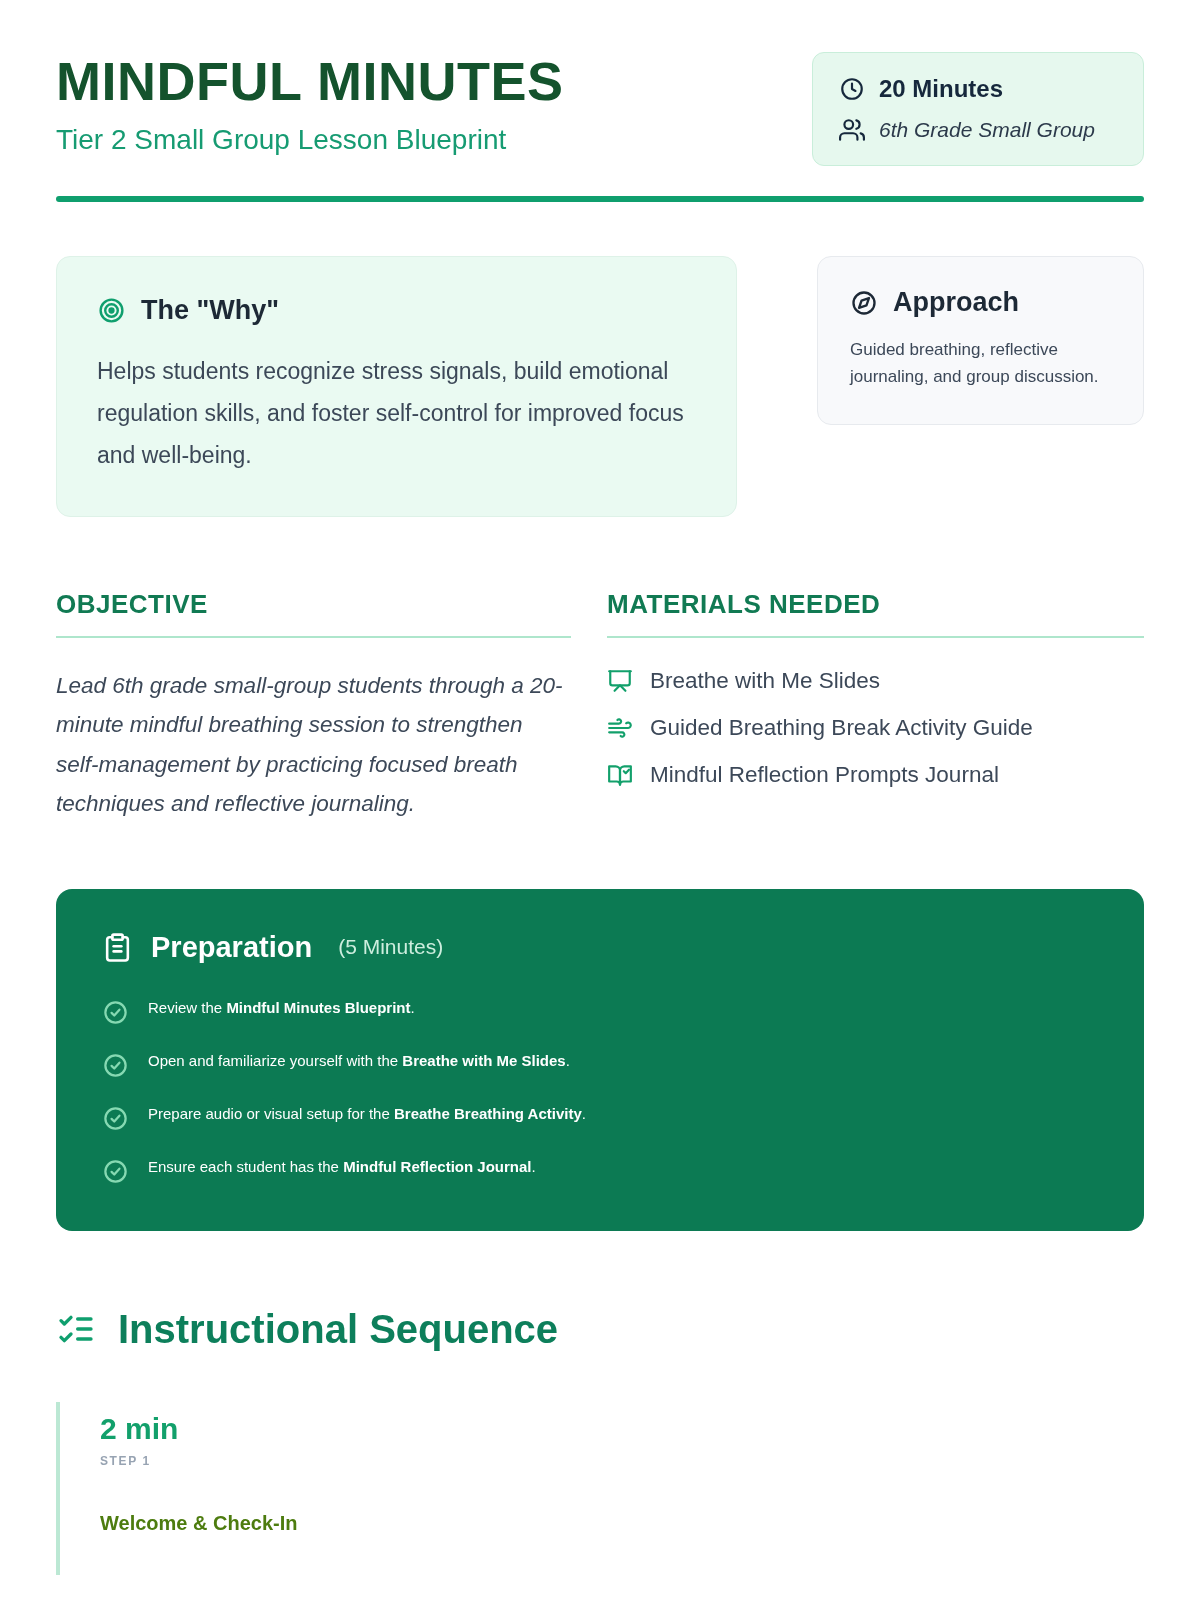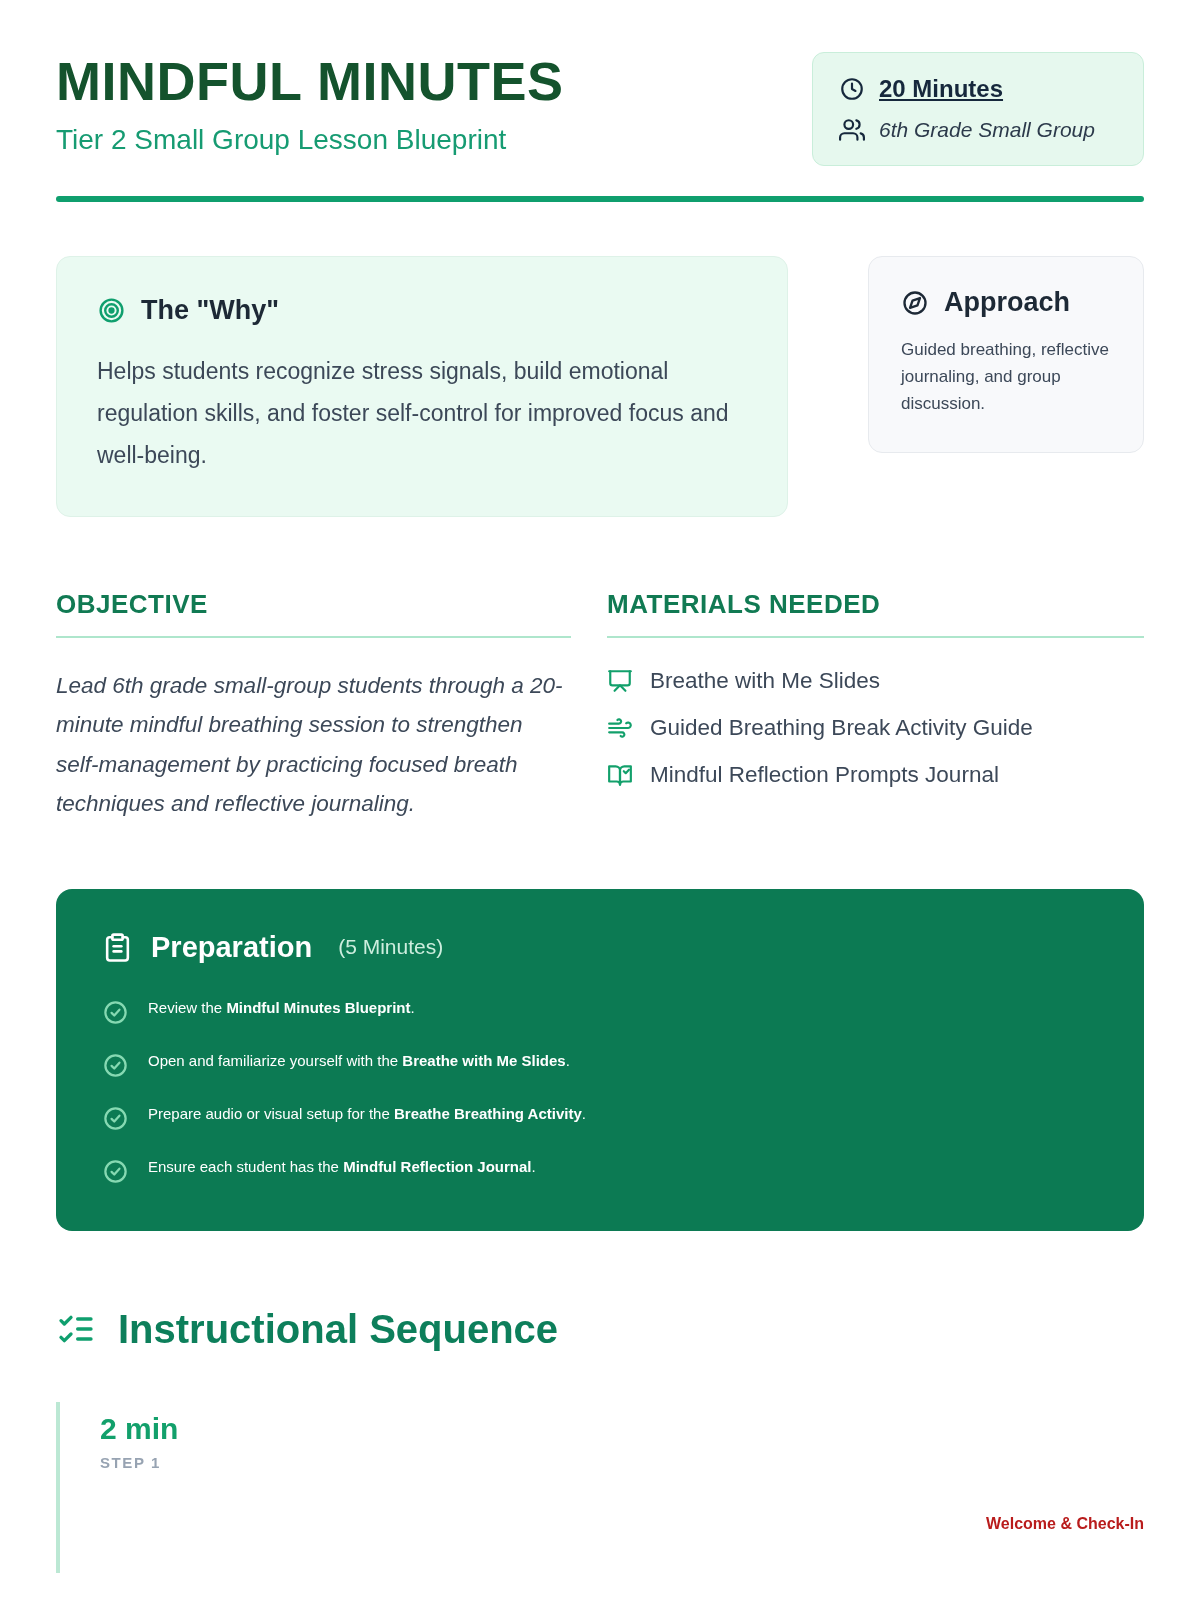--- a/index.html
+++ b/index.html
@@ -16,31 +16,31 @@
   
   .header { display:flex; justify-content:space-between; align-items:flex-start; }
   .title { font-size:54px; font-weight:800; color:#14532d; letter-spacing:.5px; }
   .subtitle { font-size:28px; color:#169b72; margin-top:12px; font-weight:500; }
   .meta-box {
     background:#e6f8ee; border:1.5px solid #c9eeda; border-radius:12px;
     padding:22px 26px; min-width:332px; margin-top:2px;
   }
   .meta-row { display:flex; align-items:center; gap:14px; }
   .meta-row + .meta-row { margin-top:14px; }
-  .meta-duration { font-size:24px; font-weight:700; color:#16283c;text-decoration:underline; }
+  .meta-duration { font-size:24px; font-weight:700; color:#16283c; }
   .meta-audience { font-size:21px; font-style:italic; color:#2c3a4b; }
   .meta-icon { color:#16283c; display:flex; }
 
   .divider { border:none; height:6px; background:#0f9f6e; margin-top:30px; border-radius:3px; }
 
   
   .cards-row { display:flex; gap:44px; margin-top:54px; align-items:flex-start; }
   .card { border-radius:14px; }
   .why-card { flex:1; background:#eafaf2; border:1px solid #def2e8; padding:38px 40px 40px; }
-  .approach-card { width:276px; flex-shrink:0; background:#f8f9fb; border:1.5px solid #e7eaee; padding:30px 32px 34px;margin-left:36px; }
+  .approach-card { width:327px; flex-shrink:0; background:#f8f9fb; border:1.5px solid #e7eaee; padding:30px 32px 34px;margin-left:36px; }
   .card-head { display:flex; align-items:center; gap:15px; margin-bottom:24px; }
   .card-head h2 { font-size:27px; font-weight:700; color:#1d2936; }
   .approach-card .card-head { margin-bottom:18px; }
   .why-card p { font-size:23px; line-height:1.83; color:#3c4858; }
   .approach-card p { font-size:17px; line-height:1.6; color:#3c4858; }
   .icon-green { color:#0f9f6e; display:flex; }
   .icon-dark { color:#1d2936; display:flex; }
 
   
   .two-col { display:flex; gap:36px; margin-top:72px; }
@@ -69,22 +69,22 @@
 
   
   .sequence { margin-top:76px; }
   .seq-head { display:flex; align-items:center; gap:22px; }
   .seq-head h2 { font-size:40px; font-weight:800; color:#0d7f5b; }
   .seq-icon { color:#0f9f6e; display:flex; }
 
   .step { margin-top:50px; display:flex; gap:40px; border-left:4px solid #bce8d4; padding:10px 0 40px 40px;flex-direction:column; }
   .step-meta { width:106px; flex-shrink:0; }
   .step-duration { font-size:30px; font-weight:800; color:#12a06b; }
-  .step-label { margin-top:8px; font-size:15px; font-weight:700; letter-spacing:1.6px; color:#97a3b2; }
-  .step-title { font-size:16px; font-weight:700; color:#b91c1c; margin-top:4px;text-align:right; }
+  .step-label { margin-top:8px; font-size:12px; font-weight:700; letter-spacing:1.6px; color:#97a3b2; }
+  .step-title { font-size:20px; font-weight:700; color:#4d7c0f; margin-top:4px; }
   .step-bullets { margin-top:18px; width:835px; }
   .bullet { font-size:22.5px; color:#3c4858; line-height:1.92; }
   .bullet .dot { margin-right:21px; }
 </style>
 </head>
 <body>
 
 <div class="page">
 
   <header class="header">

